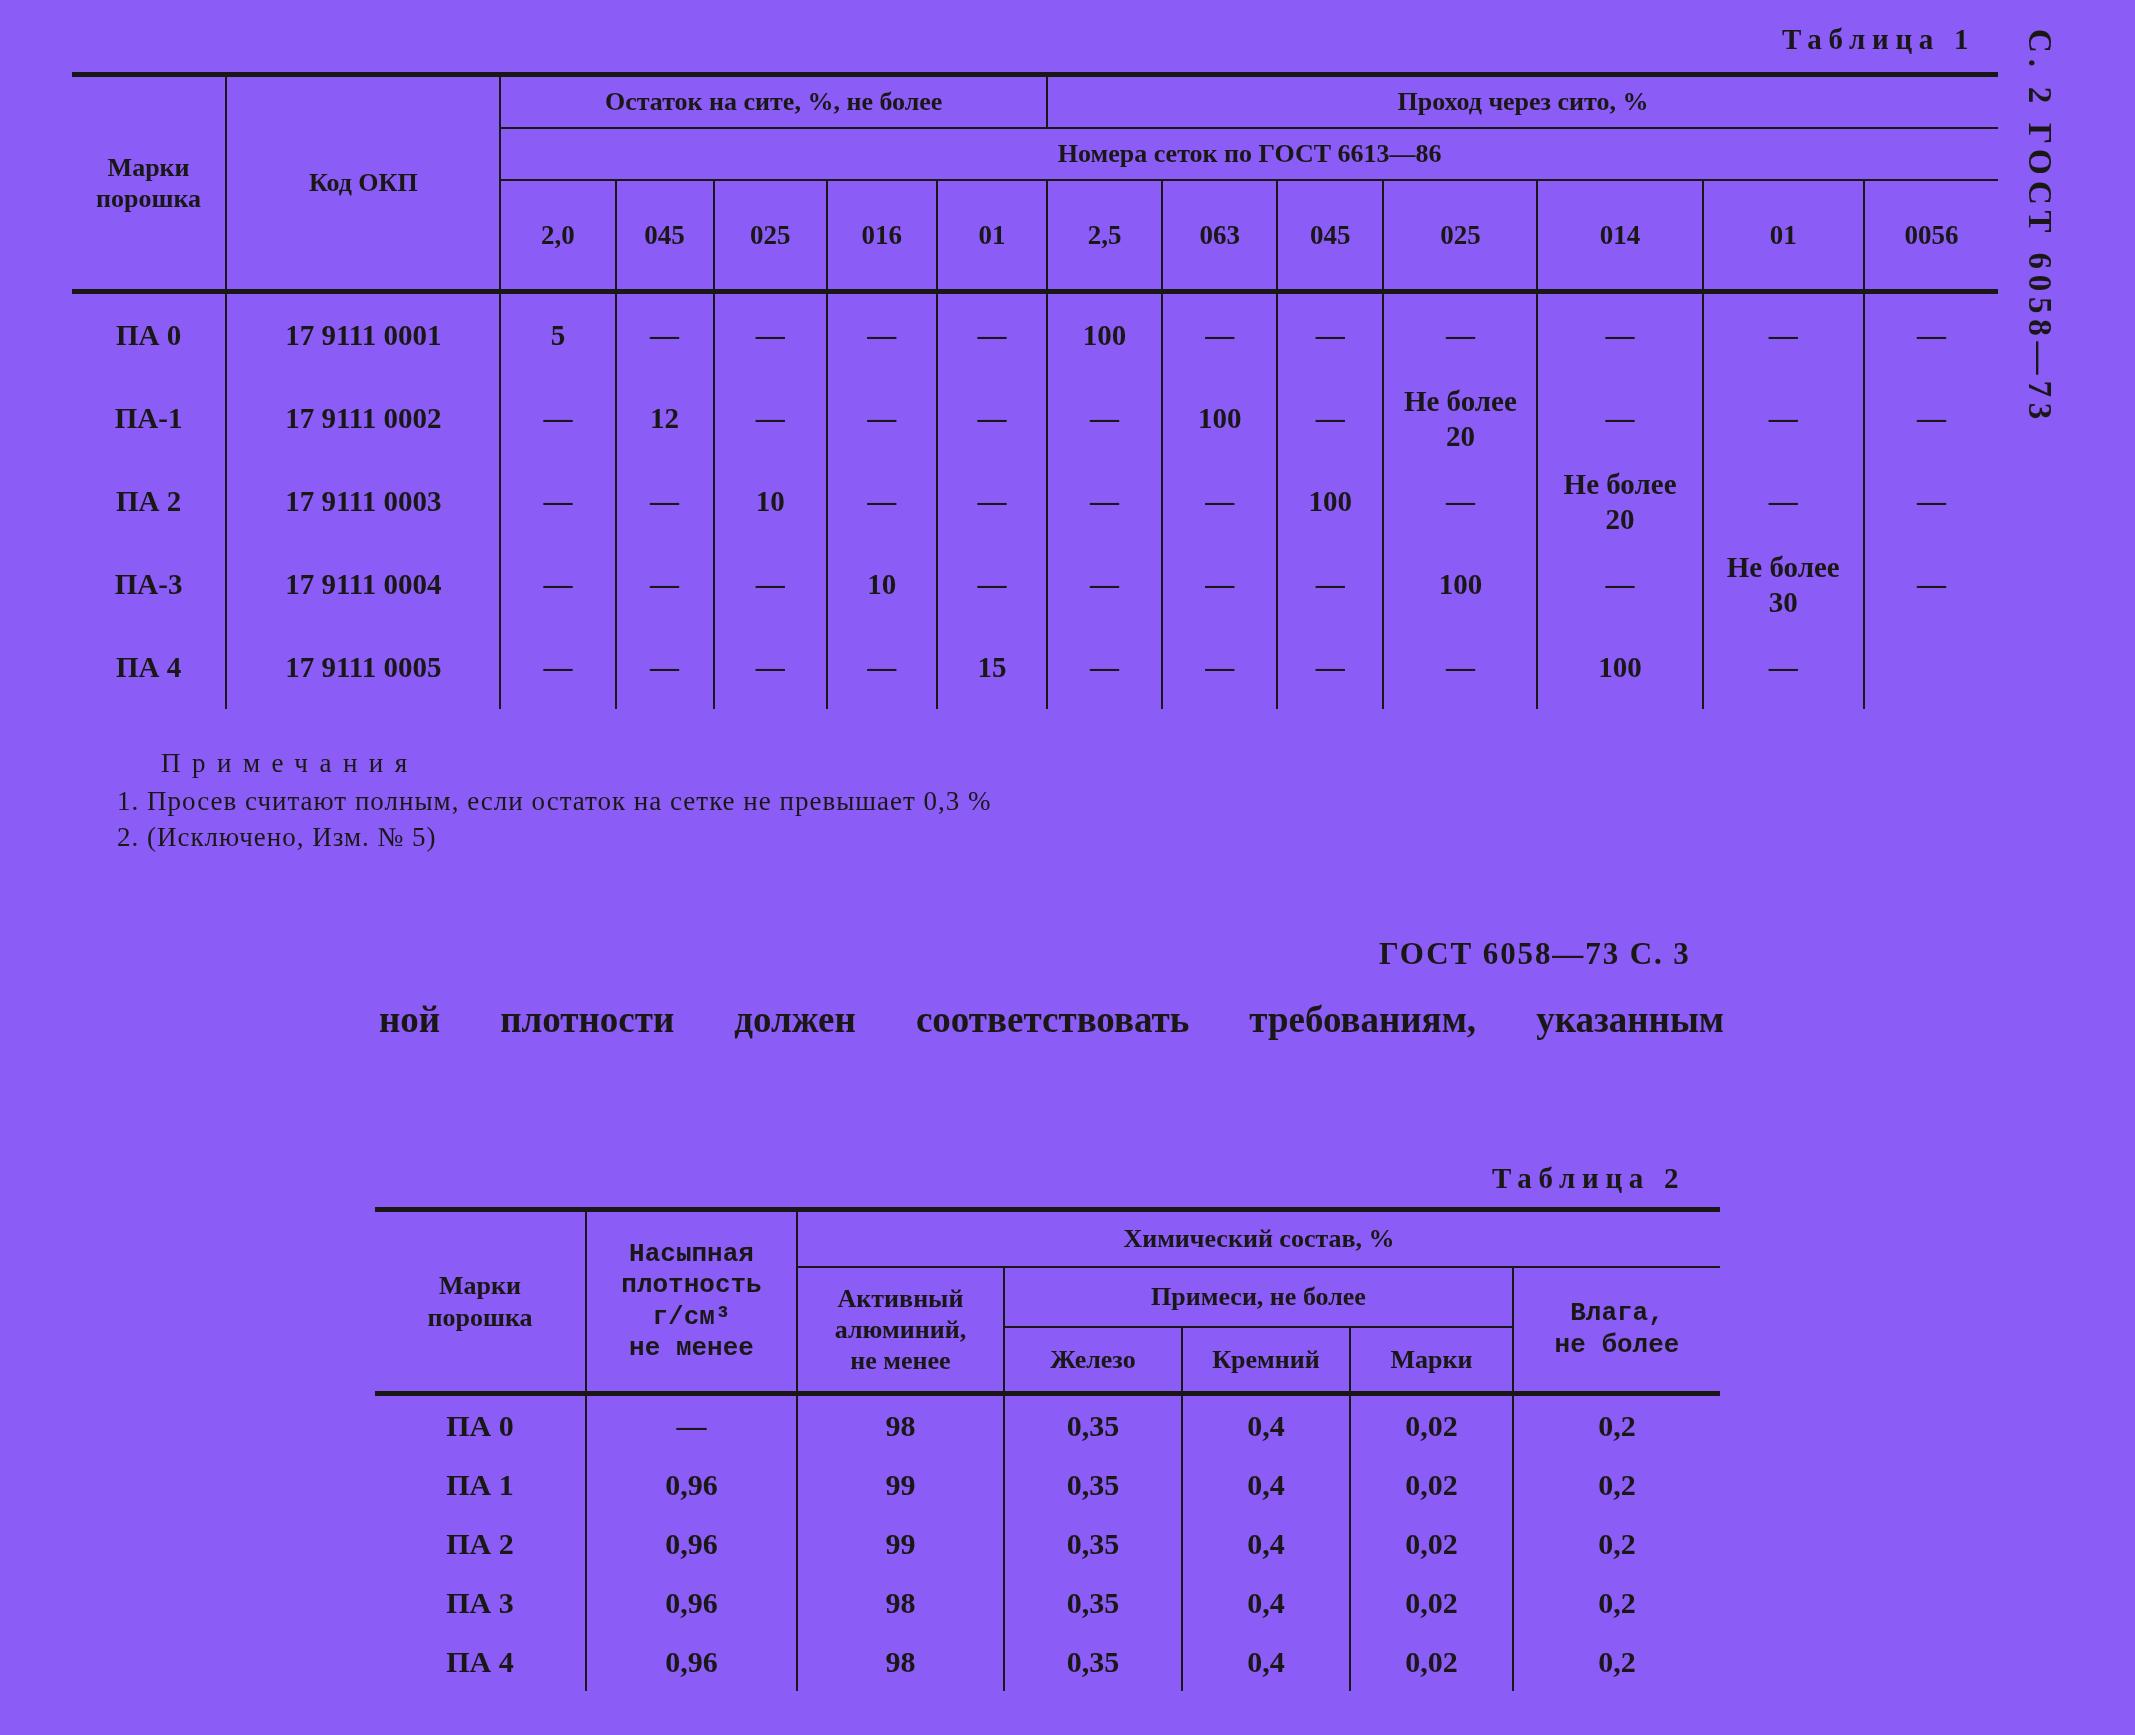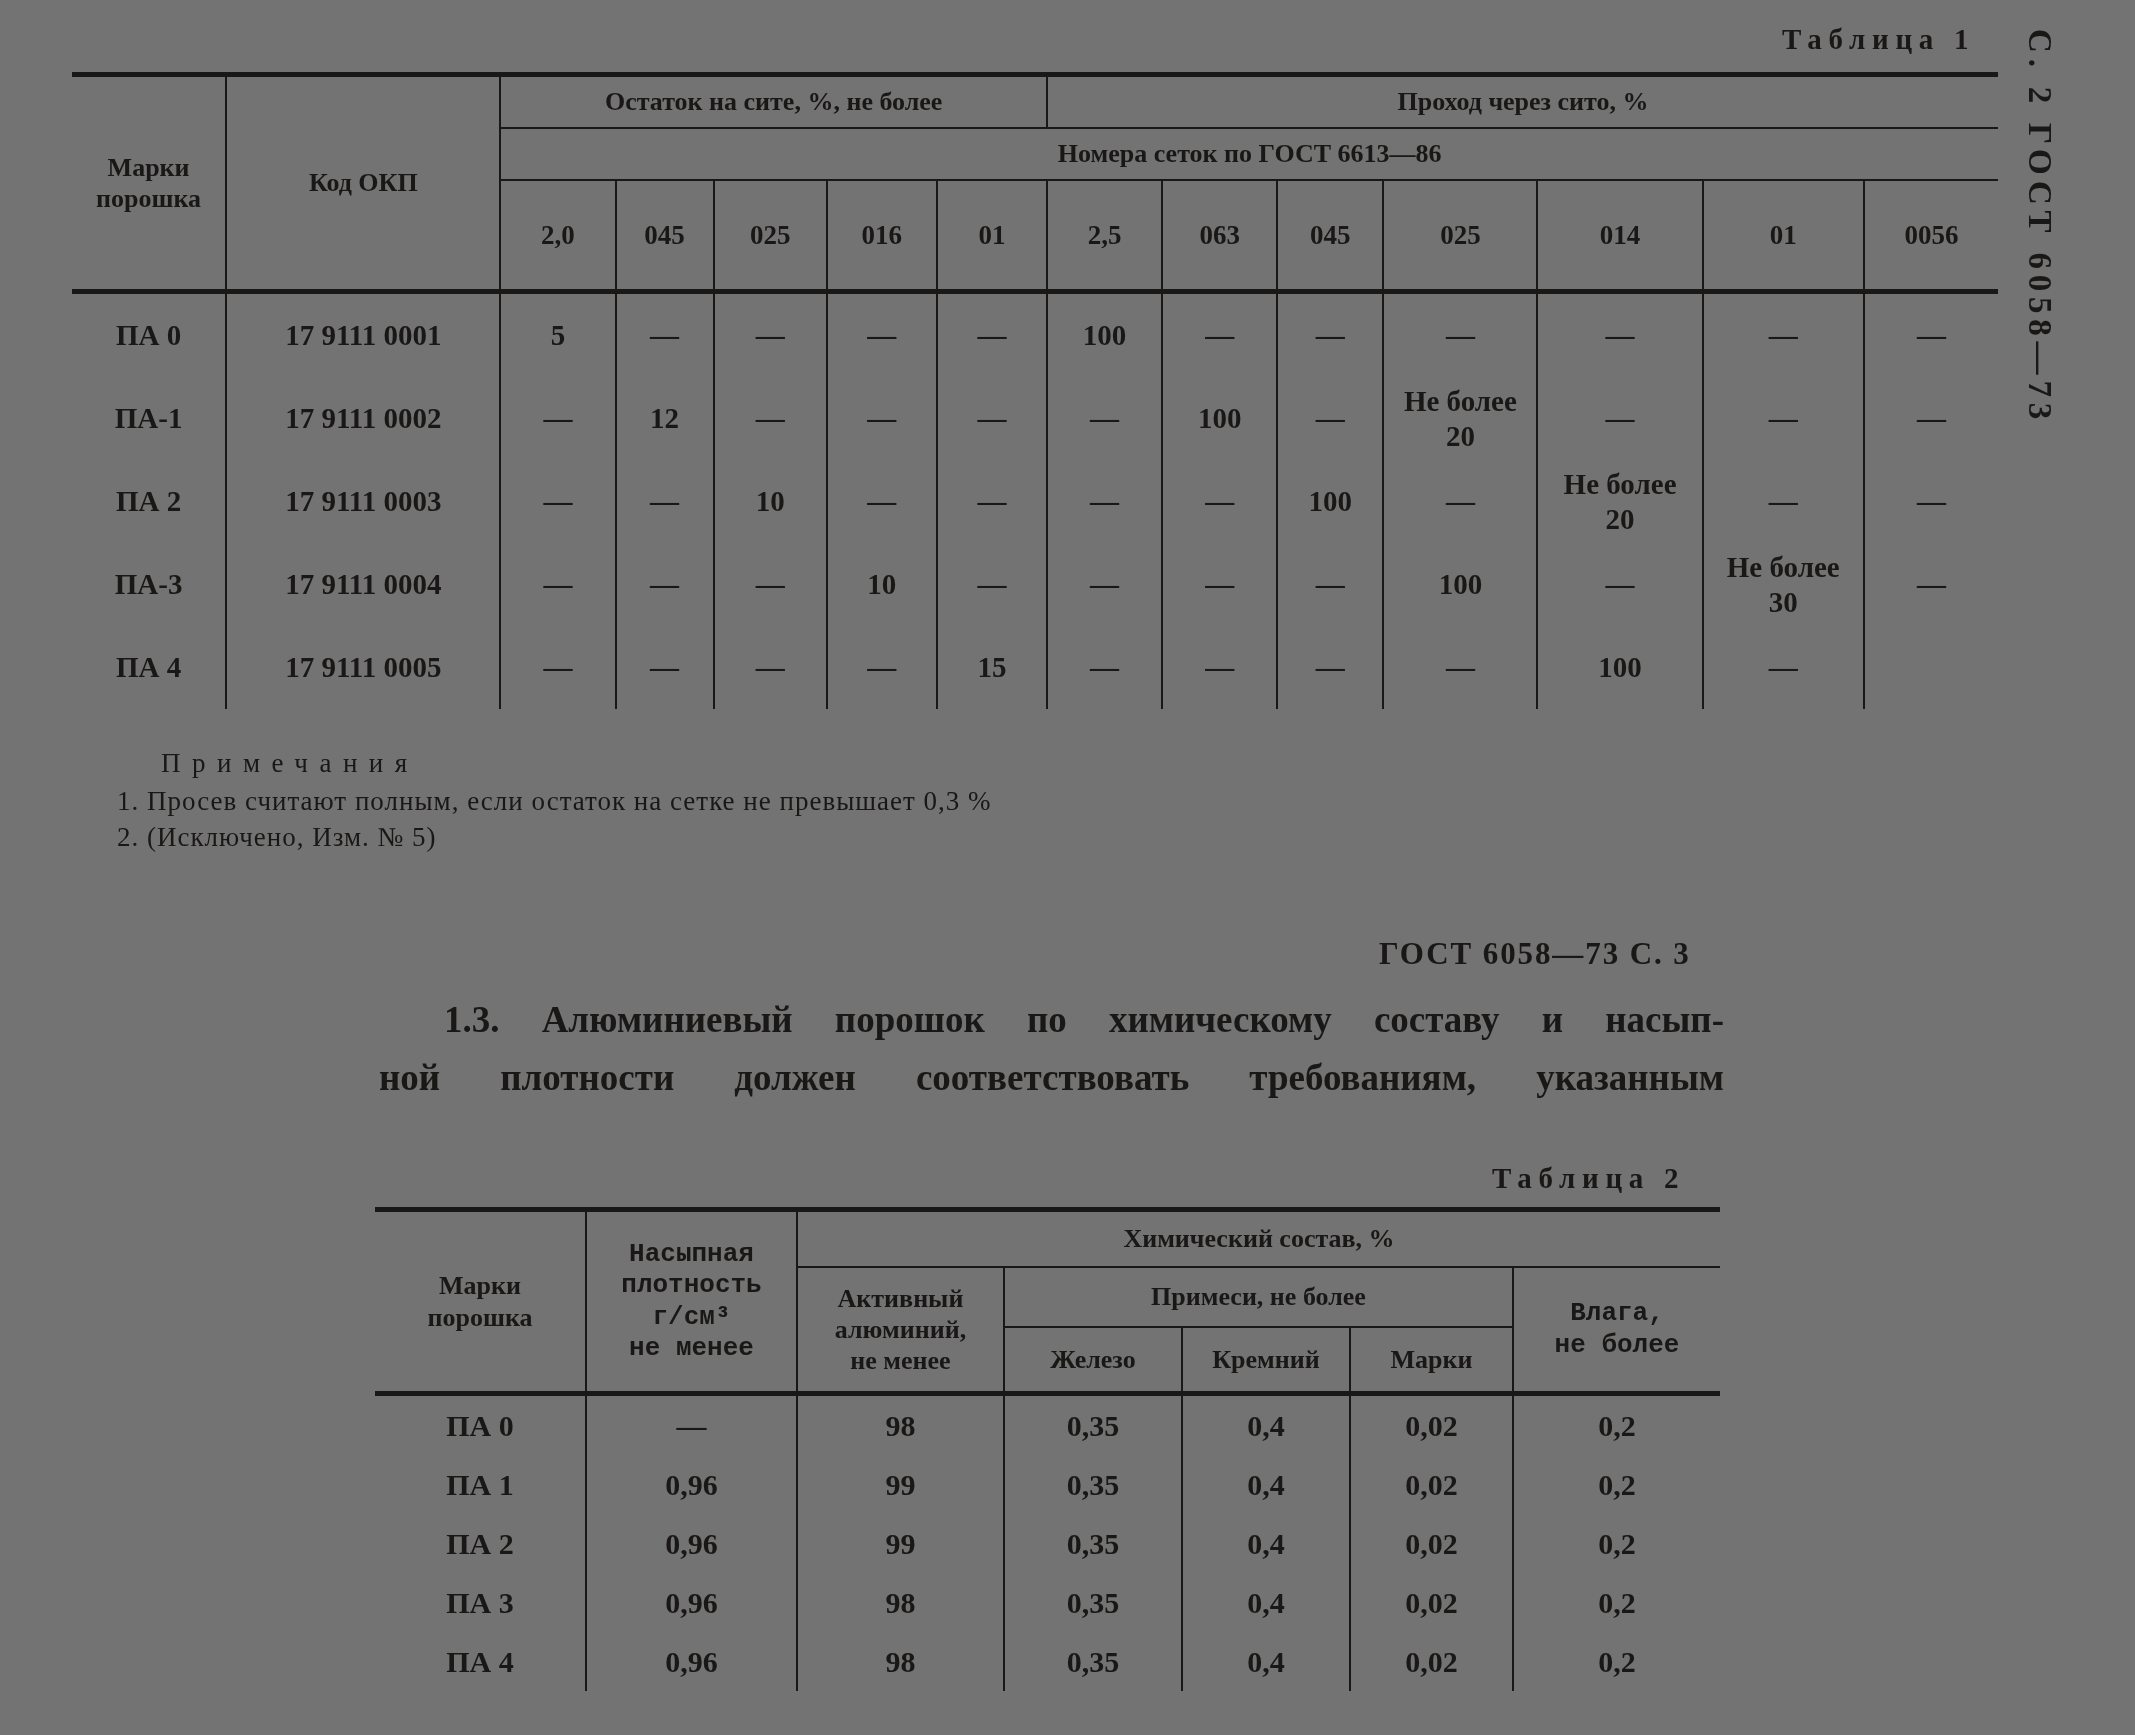--- a/index.html
+++ b/index.html
@@ -1,21 +1,21 @@
 <!DOCTYPE html>
 <html><head>
 <meta charset="utf-8">
 <style>
   :root { --ink: #1a1816; }
   html, body { margin: 0; padding: 0; background: #ffffff; }
   .page {
     position: relative;
     width: 2136px;
     height: 1736px;
-    background: #737373;
+    background: #8b5cf6;
     font-family: "Liberation Serif", "DejaVu Serif", serif;
     color: var(--ink);
     overflow: hidden;
   }
 
   
   .cap1 {
     position: absolute; left: 1782px; top: 23px;
     font-size: 29px; font-weight: bold; letter-spacing: 6.7px; white-space: nowrap;
   }
@@ -230,21 +230,20 @@
 
   <div class="notes">
     <div class="notes-title">Примечания</div>
     <div class="note-line">1. Просев считают полным, если остаток на сетке не превышает 0,3 %</div>
     <div class="note-line">2. (Исключено, Изм. № 5)</div>
   </div>
 
   <div class="p3head">ГОСТ 6058—73 С. 3</div>
 
   <div class="para">
-    <div class="line first">1.3. Алюминиевый порошок по химическому составу и насып-</div>
     <div class="line">ной плотности должен соответствовать требованиям, указанным</div>
   </div>
 
   <div class="cap2">Таблица 2</div>
 
   <table class="t t2">
     <colgroup>
       <col style="width:211px">
         <col style="width:211px">
         <col style="width:207px">

